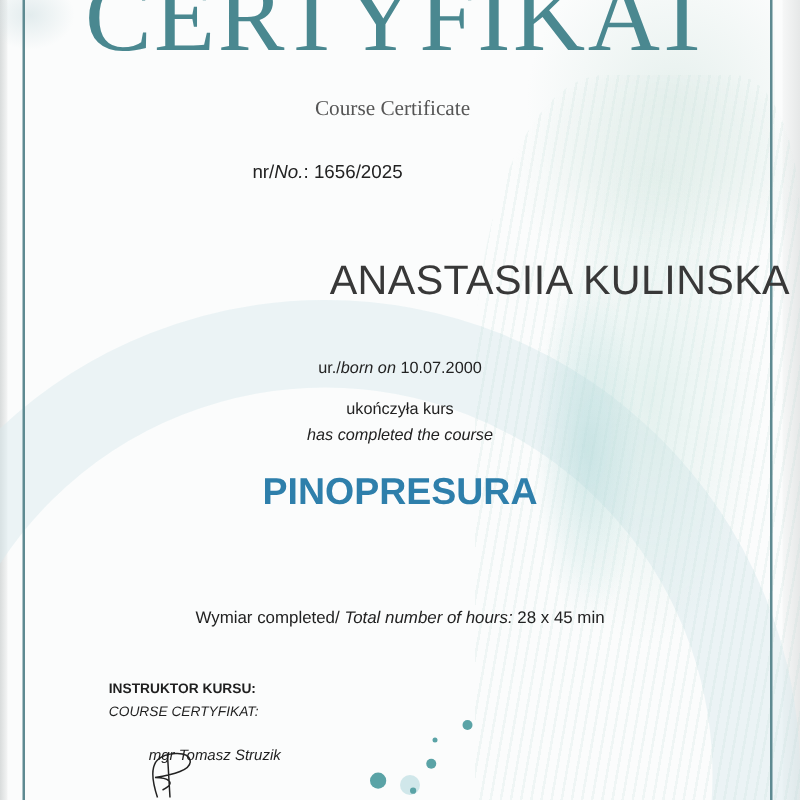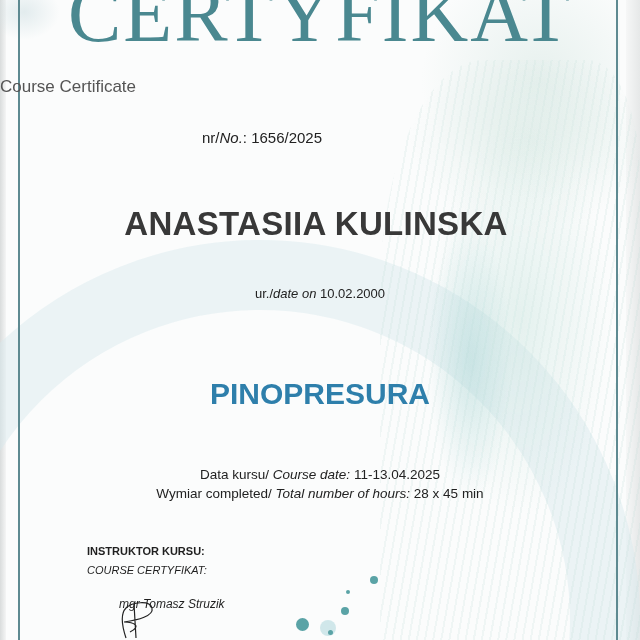--- a/index.html
+++ b/index.html
@@ -60,31 +60,31 @@
     .title {
       position: absolute; left: 0; width: 640px; top: -26px;
       text-align: center;
       font-family: "Liberation Serif", "DejaVu Serif", serif;
       font-size: 80px; letter-spacing: 2px;
       color: #4a8890;
       line-height: 1;
     }
     .subtitle {
       position: absolute; left: 0; width: 628px; top: 77px;
-      text-align: left;
-      font-family: Liberation Sans, sans-serif;
+      text-align: center;
+      font-family: Liberation Serif, serif;
       font-size: 17px; color: #555;
     }
     .number {
       position: absolute; left: 0; width: 524px; top: 129px;
       text-align: center; font-size: 15px; color: #222;
     }
     .name {
       position: absolute; left: 0; width: 632px; top: 205px;
-      text-align: center; font-size: 33px; font-weight: bold;
+      text-align: right; font-size: 33px; font-weight: normal;
       color: #383838; letter-spacing: 0.3px;
     }
     .line {
       position: absolute; left: 0; width: 640px; text-align: center;
       font-size: 13px; color: #222;
     }
     .course-title {
       position: absolute; left: 0; width: 640px; top: 377px;
       text-align: center; font-size: 30px; font-weight: bold; color: #2e7fab;
     }
@@ -125,29 +125,28 @@
     <div class="title">CERTYFIKAT</div>
     <div class="subtitle">Course Certificate</div>
 
     <div class="number">
       <span>nr/</span><i>No.</i><span>: </span><span>1656/2025</span>
     </div>
 
     <div class="name">ANASTASIIA KULINSKA</div>
 
     <div class="line" style="top:286px;">
-      <span>ur./</span><i>date on</i><span> 10.02.2000</span>
+      <span>ur./</span><i>born on</i><span> 10.07.2000</span>
     </div>
 
+    <div class="line" style="top:319px;">ukończyła kurs</div>
+    <div class="line" style="top:340px;font-style:italic;">has completed the course</div>
 
     <div class="course-title">PINOPRESURA</div>
 
-    <div class="line" style="top:467px;font-size:13.5px;">
-      <span>Data kursu/ </span><i>Course date:</i><span> 11-13.04.2025</span>
-    </div>
     <div class="line" style="top:486px;font-size:13.5px;">
       <span>Wymiar completed/ </span><i>Total number of hours:</i><span> 28 x 45 min</span>
     </div>
 
     <div class="instr" style="top:545px;font-weight:bold;">INSTRUKTOR KURSU:</div>
     <div class="instr" style="top:564px;font-style:italic;">COURSE CERTYFIKAT:</div>
 
     <svg class="signature" width="50" height="42" viewBox="0 0 50 42">
       <path d="M14 40 C10 28, 8 16, 14 10 C20 4, 38 2, 40 10 C42 18, 26 22, 12 24 C22 24, 30 28, 18 34 M22 6 L24 40" fill="none" stroke="#222" stroke-width="1.2"></path>
     </svg>

